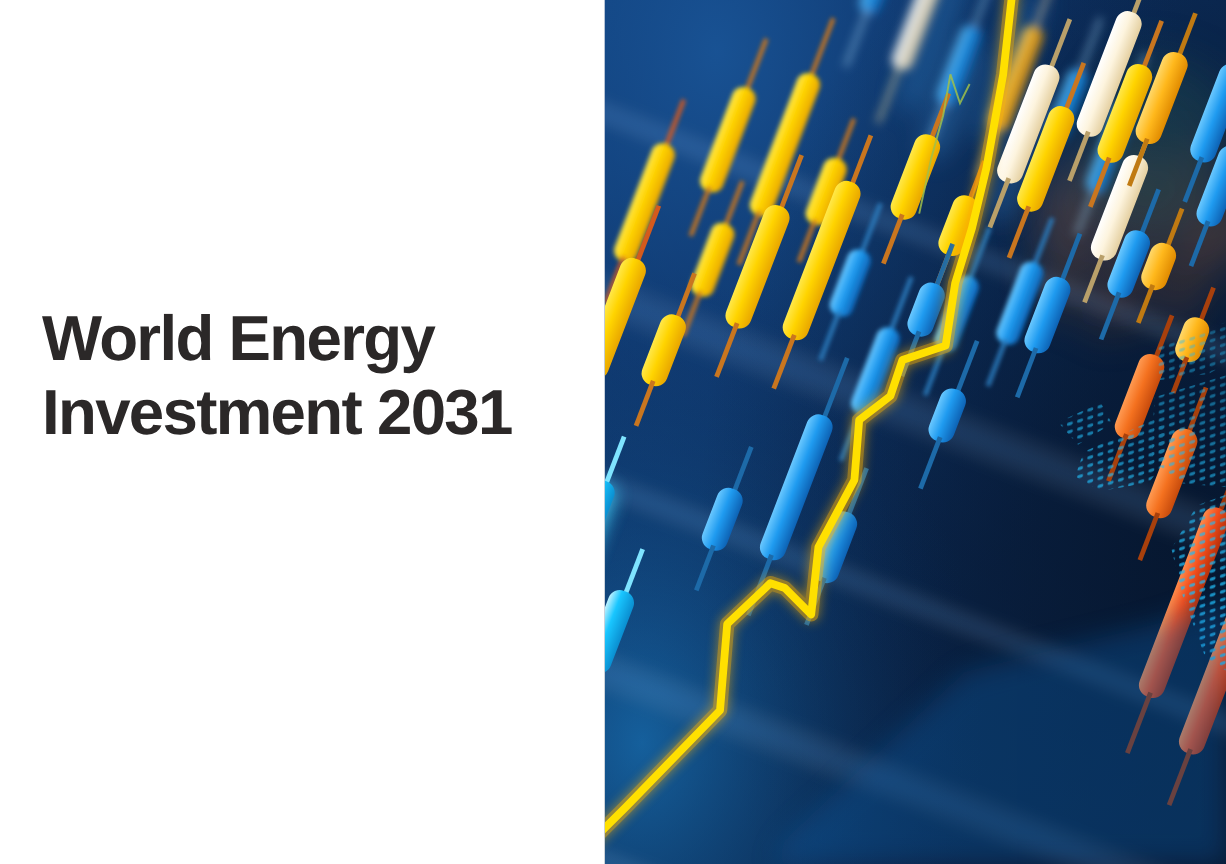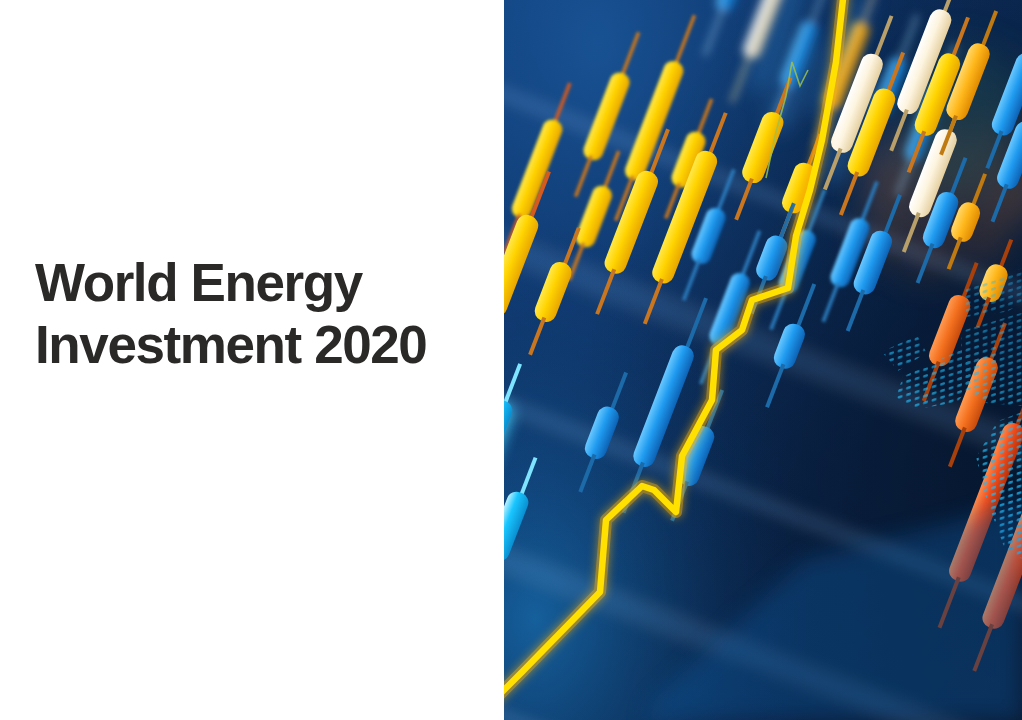--- a/index.html
+++ b/index.html
@@ -46,21 +46,21 @@
   .art-svg{position:absolute;left:0;top:0;width:518px;height:720px;display:block;}
 </style>
 </head>
 <body>
 
 <div class="cover">
 
   <div class="left-panel">
     <div class="title-block">
       <span class="title-line">World Energy</span>
-      <span class="title-line">Investment 2020</span>
+      <span class="title-line">Investment 2031</span>
     </div>
   </div>
 
   <div class="art-panel">
     <svg class="art-svg" viewBox="0 0 518 720" preserveAspectRatio="none">
       <defs>
 
         <linearGradient id="bgGrad" x1="0" y1="0" x2="1" y2="1">
           <stop offset="0%" stop-color="#114381"></stop>
           <stop offset="22%" stop-color="#0d3368"></stop>

